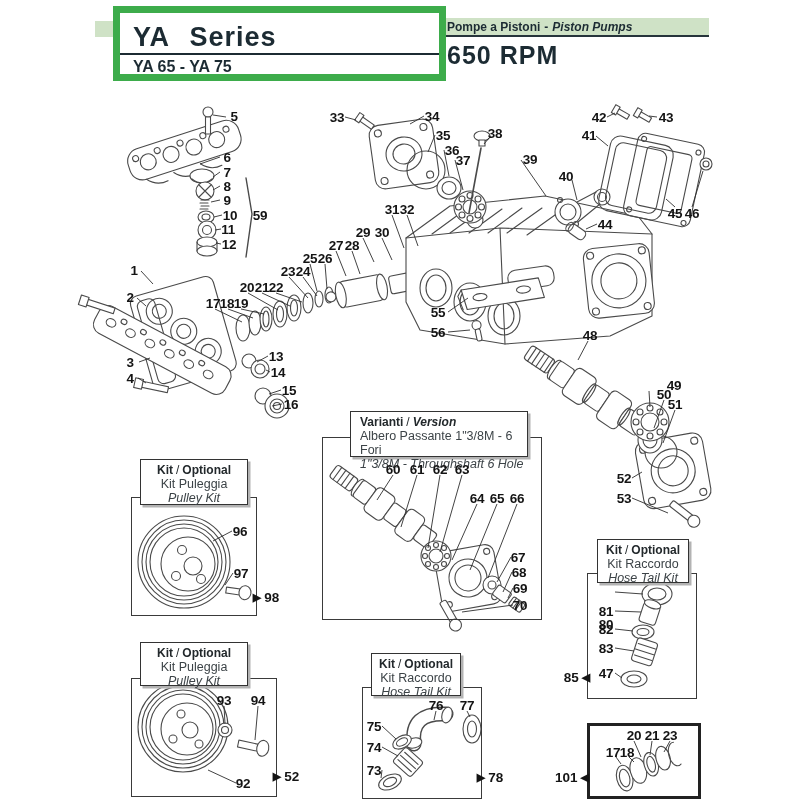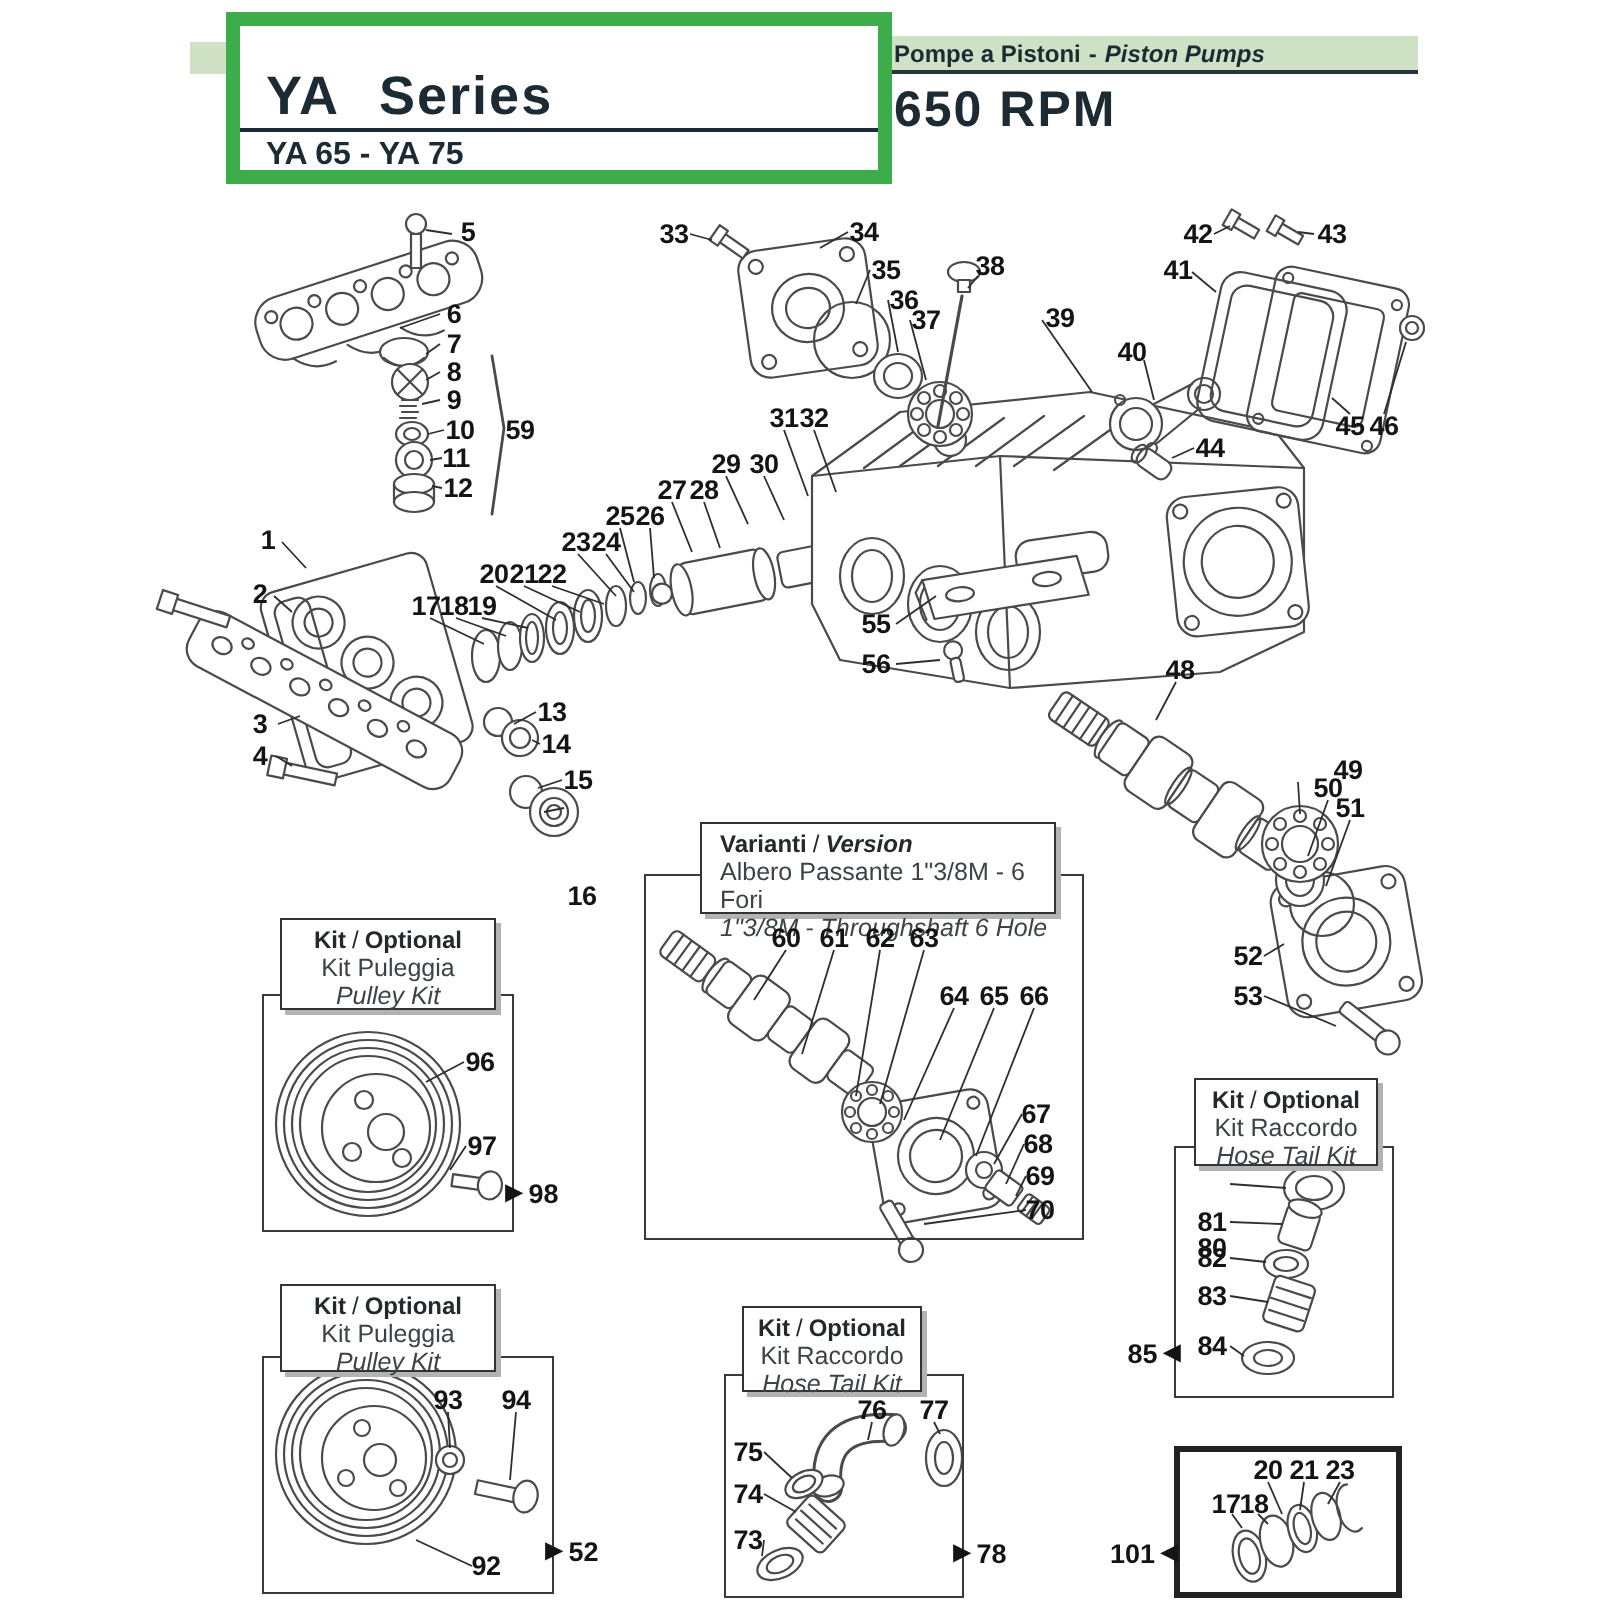--- a/index.html
+++ b/index.html
@@ -9,21 +9,21 @@
   .ld{stroke:#2e2e2e;stroke-width:0.9;}
   
   .band{position:absolute;background:#cfe2c6;}
   #band-left{left:95px;top:21px;width:22px;height:16px;}
   #band-right{left:433px;top:18px;width:276px;height:17px;display:flex;align-items:center;
     padding-left:14px;box-sizing:border-box;font-size:12px;font-weight:bold;color:#1c2b33;}
   #band-right .sep{margin:0 4px;}
   #band-right .it{font-style:italic;}
   #band-rule{position:absolute;left:433px;top:35px;width:276px;height:2px;background:#26343b;}
   #series-box{position:absolute;left:113px;top:6px;width:306px;height:52px;border:7px solid #3dac4b;
-    background:#fff;padding:20px 0 0 13px;}
+    background:#fff;padding:9px 0 0 13px;}
   #series-title{font-size:27px;font-weight:bold;color:#1c2b33;word-spacing:12px;letter-spacing:1px;line-height:30px;}
   #series-divider{height:2px;background:#1c2b33;margin:1px 0 3px -13px;}
   #series-sub{font-size:16px;font-weight:bold;color:#1c2b33;}
   #rpm{position:absolute;left:447px;top:41px;font-size:25px;font-weight:bold;color:#1c2b33;letter-spacing:1px;}
   
   .outer-box{position:absolute;border:1.6px solid #3a3a3a;background:transparent;}
   .thick-box{position:absolute;border:3px solid #222;background:transparent;}
   .head-box{position:absolute;border:1.8px solid #333;background:#fff;box-shadow:2.5px 2.5px 0 #b3b3b3;
     text-align:center;color:#23292c;padding-top:3px;box-sizing:border-box;}
   .head-box .l1{font-size:12px;font-weight:bold;}
@@ -601,21 +601,21 @@
       <div class="callout" style="left: 227px; top: 172px;">7</div>
       <div class="callout" style="left: 227px; top: 186px;">8</div>
       <div class="callout" style="left: 227px; top: 200px;">9</div>
       <div class="callout" style="left: 230px; top: 215px;">10</div>
       <div class="callout" style="left: 228px; top: 229px;">11</div>
       <div class="callout" style="left: 229px; top: 244px;">12</div>
       <div class="callout" style="left: 260px; top: 215px;">59</div>
       <div class="callout" style="left: 276px; top: 356px;">13</div>
       <div class="callout" style="left: 278px; top: 372px;">14</div>
       <div class="callout" style="left: 289px; top: 390px;">15</div>
-      <div class="callout" style="left: 291px; top: 404px; margin-top: 44px;">16</div>
+      <div class="callout" style="left: 291px; top: 404px;">16</div>
       <div class="callout" style="left: 213px; top: 303px;">17</div>
       <div class="callout" style="left: 227px; top: 303px;">18</div>
       <div class="callout" style="left: 241px; top: 303px;">19</div>
       <div class="callout" style="left: 247px; top: 287px;">20</div>
       <div class="callout" style="left: 262px; top: 287px;">21</div>
       <div class="callout" style="left: 276px; top: 287px;">22</div>
       <div class="callout" style="left: 288px; top: 271px;">23</div>
       <div class="callout" style="left: 303px; top: 271px;">24</div>
       <div class="callout" style="left: 310px; top: 258px;">25</div>
       <div class="callout" style="left: 325px; top: 258px;">26</div>
@@ -657,21 +657,21 @@
       <div class="callout" style="left: 518px; top: 557px;">67</div>
       <div class="callout" style="left: 519px; top: 572px;">68</div>
       <div class="callout" style="left: 520px; top: 588px;">69</div>
       <div class="callout" style="left: 520px; top: 605px;">70</div>
       <div class="callout" style="left: 240px; top: 531px;">96</div>
       <div class="callout" style="left: 241px; top: 573px;">97</div>
       <div class="callout" style="left: 606px; top: 624px;">80</div>
       <div class="callout" style="left: 606px; top: 611px;">81</div>
       <div class="callout" style="left: 606px; top: 629px;">82</div>
       <div class="callout" style="left: 606px; top: 648px;">83</div>
-      <div class="callout" style="left: 606px; top: 673px;">84</div>
+      <div class="callout" style="left: 606px; top: 673px;">47</div>
       <div class="callout" style="left: 224px; top: 700px;">93</div>
       <div class="callout" style="left: 258px; top: 700px;">94</div>
       <div class="callout" style="left: 243px; top: 783px;">92</div>
       <div class="callout" style="left: 436px; top: 705px;">76</div>
       <div class="callout" style="left: 467px; top: 705px;">77</div>
       <div class="callout" style="left: 374px; top: 726px;">75</div>
       <div class="callout" style="left: 374px; top: 747px;">74</div>
       <div class="callout" style="left: 374px; top: 770px;">73</div>
       <div class="callout" style="left: 613px; top: 752px;">17</div>
       <div class="callout" style="left: 627px; top: 752px;">18</div>

